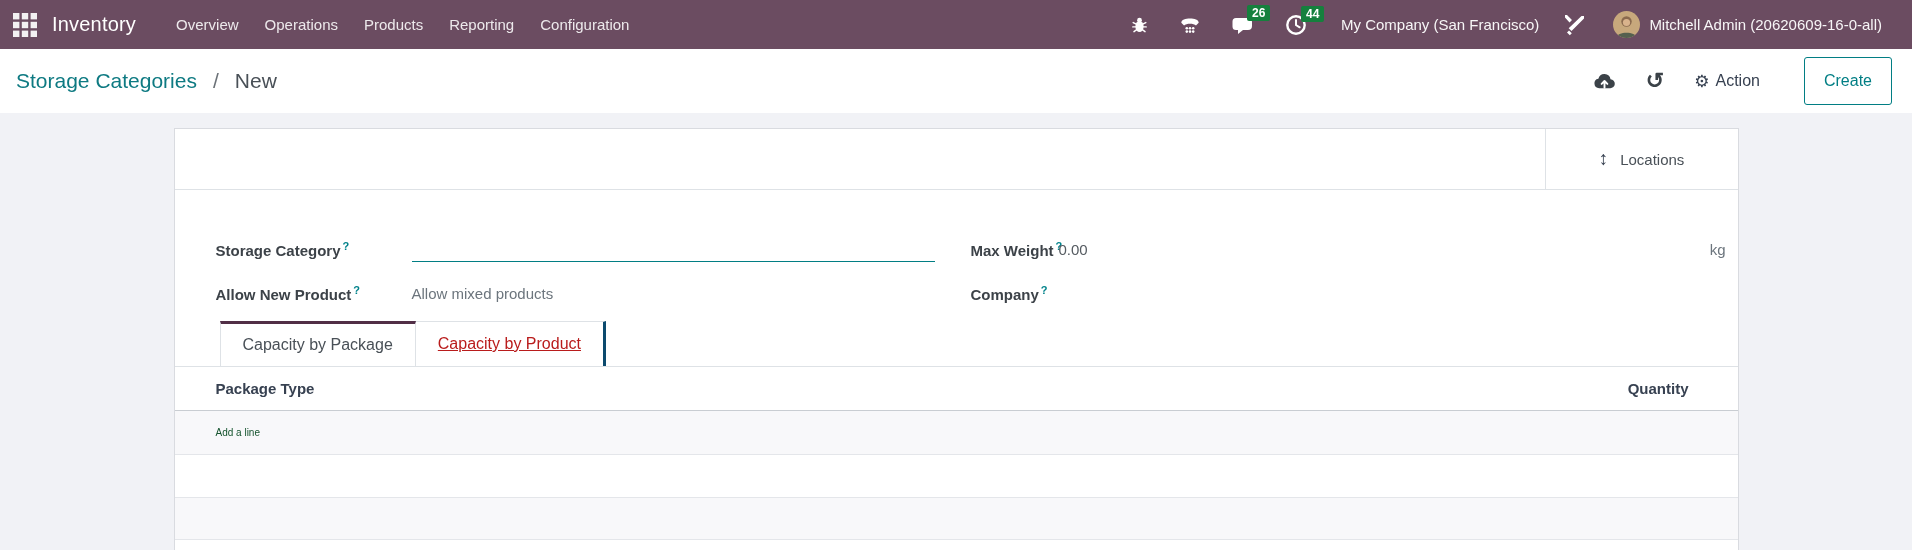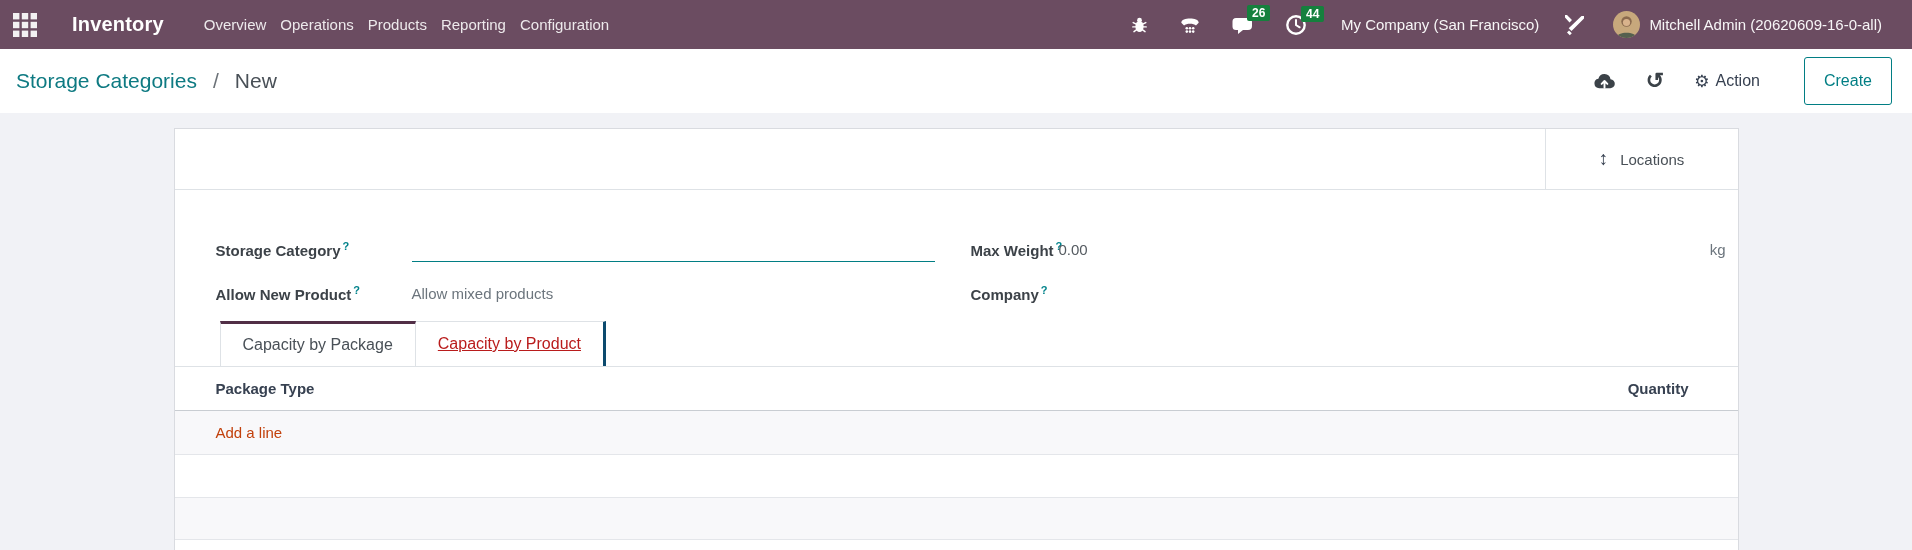--- a/index.html
+++ b/index.html
@@ -3,22 +3,22 @@
 <meta charset="utf-8">
 <style>
   * { margin:0; padding:0; box-sizing:border-box; }
   html,body { width:1912px; height:550px; overflow:hidden;
     font-family:"Liberation Sans", sans-serif; background:#f1f2f6; }
 
   
   .navbar { height:49px; background:#6b4c61; display:flex; align-items:center;
     color:#fff; padding:0 30px 0 12px; }
   .apps-grid { width:26px; height:26px; margin-right:14px; cursor:pointer; display:flex; }
-  .brand { font-size:20px; font-weight:bold; letter-spacing:.2px; margin-right:40px; cursor:pointer;margin-left:20px; }
-  .nav-menu { display:flex; gap:14px; font-size:15px; }
+  .brand { font-size:20px; font-weight:normal; letter-spacing:.2px; margin-right:40px; cursor:pointer; }
+  .nav-menu { display:flex; gap:26px; font-size:15px; }
   .nav-menu span { color:rgba(255,255,255,.88); cursor:pointer; }
   .nav-right { margin-left:auto; display:flex; align-items:center; }
   .nav-icon { position:relative; margin-left:30px; cursor:pointer; display:flex; align-items:center; }
   .nav-icon svg { display:block; }
   .badge { position:absolute; top:-8px; left:16px; background:#15803d; color:#fff;
     font-size:12px; font-weight:bold; padding:1px 5px; border-radius:2px; line-height:14px; }
   .company-name { font-size:15px; margin-left:34px; cursor:pointer; color:rgba(255,255,255,.95); }
   .tools-icon { margin-left:24px; }
   .avatar { width:27px; height:27px; border-radius:50%; overflow:hidden; margin-left:26px;
     flex:0 0 auto; cursor:pointer; }
@@ -78,21 +78,21 @@
   .tab.inactive { border-top:1px solid #dee2e6; border-right:3px solid #0c4a6e;
     color:#b91c1c;text-decoration:underline; }
 
   
   .list-header { height:44px; display:flex; align-items:center; font-size:15px;
     font-weight:bold; color:#374151; border-bottom:1px solid #c9cdd2;gap:12px; }
   .lh-package { flex:1; padding-left:41px; }
   .lh-qty { width:300px; text-align:right; padding-right:49px; }
   .add-line-row { height:44px; background:#f8f8fa; border-bottom:1px solid #e4e6ea;
     display:flex; align-items:center; padding-left:41px; }
-  .add-line-link { color:#c2410c; font-size:15px; cursor:pointer; }
+  .add-line-link { color:#14532d; font-size:10px; cursor:pointer; }
   .empty-row-a { height:43px; background:#fff; border-bottom:1px solid #e4e6ea; }
   .empty-row-b { height:42px; background:#f8f8fa; border-bottom:1px solid #e4e6ea; }
 </style>
 </head>
 <body>
 
 <div class="navbar">
   <span class="apps-grid">
     <svg width="26" height="26" viewBox="0 0 26 26">
       <g fill="rgba(255,255,255,.92)">

